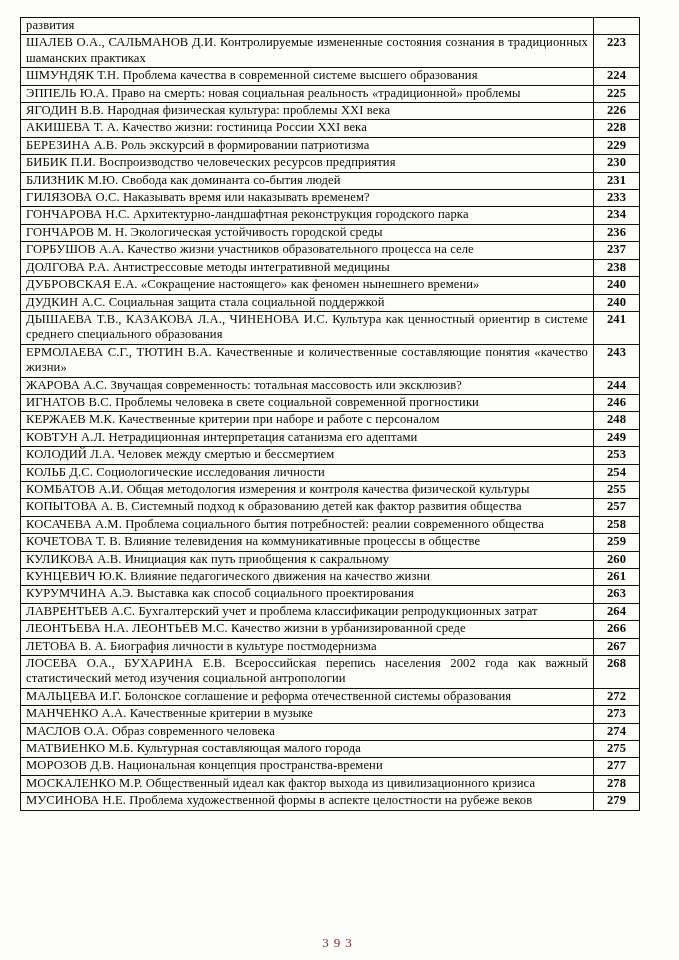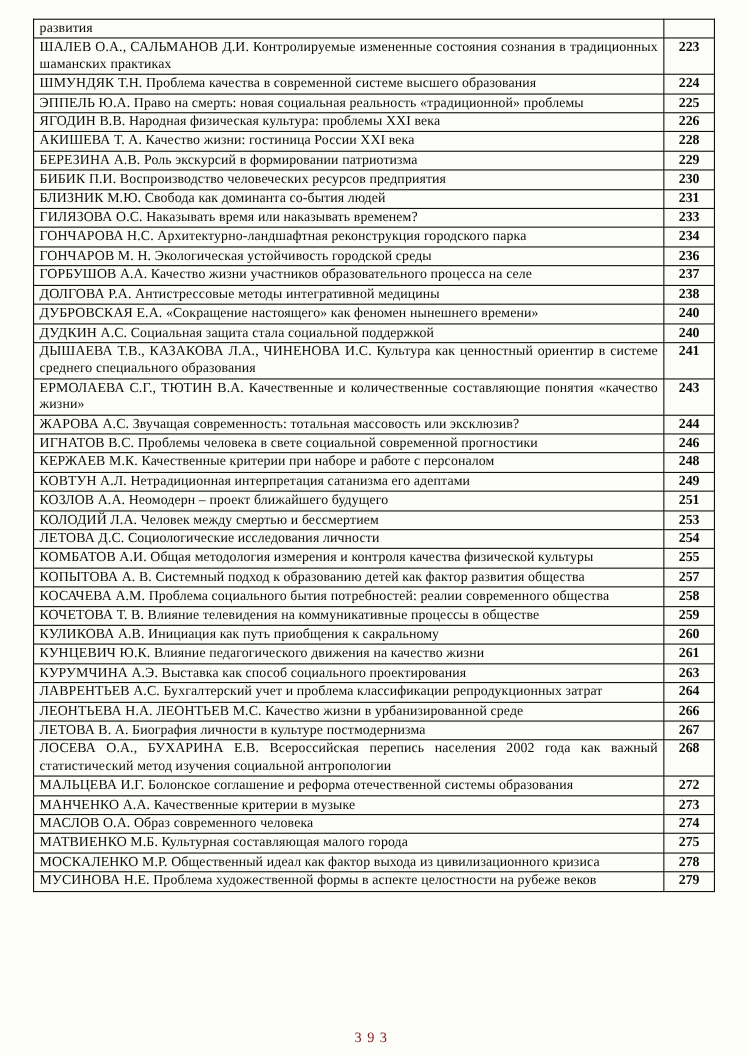--- a/index.html
+++ b/index.html
@@ -7,21 +7,21 @@
   body {
     background: #d9d9d9;
     font-family: "Liberation Serif", serif;
   }
   .page {
     width: 679px;
     height: 960px;
     margin: 0 auto;
     background: #fdfdfa;
     position: relative;
-    padding: 17px 28px 0 30px;
+    padding: 17px 28px 0 20px;
     color: #0b0b0b;
     overflow: hidden;
   }
   table.toc {
     border-collapse: collapse;
     width: 620px;
     table-layout: fixed;
   }
   table.toc td {
     border: 1.6px solid #101010;
@@ -143,29 +143,25 @@
         </tr>
         <tr>
           <td class="entry"><b>КЕРЖАЕВ М.К.</b><span> Качественные критерии при наборе и работе с персоналом</span></td>
           <td class="pagenum">248</td>
         </tr>
         <tr>
           <td class="entry"><b>КОВТУН А.Л.</b><span> Нетрадиционная интерпретация сатанизма его адептами</span></td>
           <td class="pagenum">249</td>
         </tr>
         <tr>
-          <td class="entry"><b>КОЗЛОВ А.А.</b><span> Неомодерн – проект ближайшего будущего</span></td>
-          <td class="pagenum">251</td>
-        </tr>
-        <tr>
           <td class="entry"><b>КОЛОДИЙ Л.А.</b><span> Человек между смертью и бессмертием</span></td>
           <td class="pagenum">253</td>
         </tr>
         <tr>
-          <td class="entry"><b>ЛЕТОВА Д.С.</b><span> Социологические исследования личности</span></td>
+          <td class="entry"><b>КОЛЬБ Д.С.</b><span> Социологические исследования личности</span></td>
           <td class="pagenum">254</td>
         </tr>
         <tr>
           <td class="entry"><b>КОМБАТОВ А.И.</b><span> Общая методология измерения и контроля качества физической культуры</span></td>
           <td class="pagenum">255</td>
         </tr>
         <tr>
           <td class="entry"><b>КОПЫТОВА А. В.</b><span> Системный подход к образованию детей как фактор развития общества</span></td>
           <td class="pagenum">257</td>
         </tr>
@@ -215,20 +211,24 @@
         </tr>
         <tr>
           <td class="entry"><b>МАСЛОВ О.А.</b><span> Образ современного человека</span></td>
           <td class="pagenum">274</td>
         </tr>
         <tr>
           <td class="entry"><b>МАТВИЕНКО М.Б.</b><span> Культурная составляющая малого города</span></td>
           <td class="pagenum">275</td>
         </tr>
         <tr>
+          <td class="entry"><b>МОРОЗОВ Д.В.</b><span> Национальная концепция пространства-времени</span></td>
+          <td class="pagenum">277</td>
+        </tr>
+        <tr>
           <td class="entry"><b>МОСКАЛЕНКО М.Р.</b><span> Общественный идеал как фактор выхода из цивилизационного кризиса</span></td>
           <td class="pagenum">278</td>
         </tr>
         <tr>
           <td class="entry"><b>МУСИНОВА Н.Е.</b><span> Проблема художественной формы в аспекте целостности на рубеже веков</span></td>
           <td class="pagenum">279</td>
         </tr>
       </tbody>
   </table>
 

